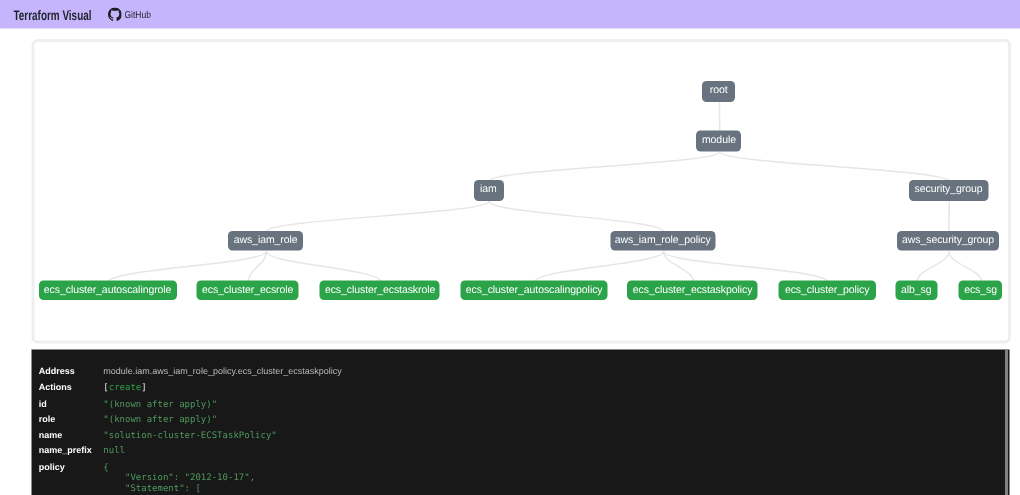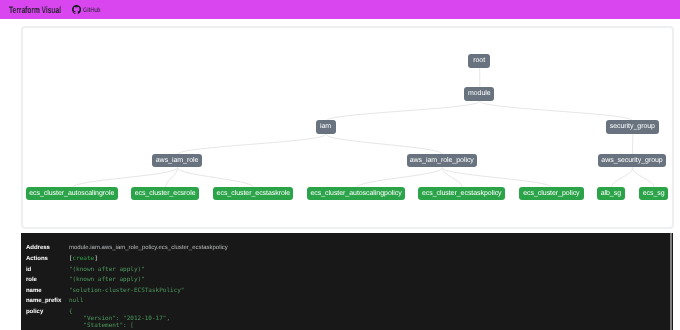--- a/index.html
+++ b/index.html
@@ -6,21 +6,21 @@
   body{
     width:680px;height:330px;overflow:hidden;
     background:#ffffff;
     font-family:"Liberation Sans", sans-serif;
     -webkit-font-smoothing:antialiased;
     text-rendering:geometricPrecision;
   }
   
   #navbar{
     position:absolute;left:0;top:0;width:680px;height:19px;
-    background:#d946ef;
+    background:#c4b5fd;
     box-sizing:border-box;
   }
   #brand{
     position:absolute;left:9px;top:4.6px;
     font-size:9.3px;font-weight:bold;color:#1f2328;
     line-height:10px;
     transform:scaleX(0.712);transform-origin:0 0;will-change:transform;
   }
   #gh-link{position:absolute;left:71.8px;top:5.1px;display:flex;align-items:flex-start;gap:2.4px;}
   #gh-icon{width:9.2px;height:9.2px;display:block;flex:none;}

